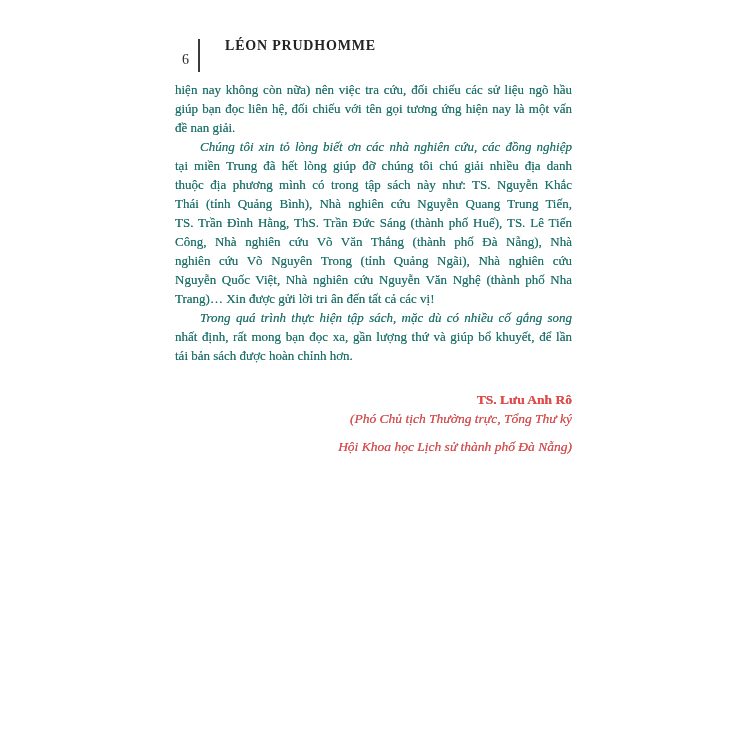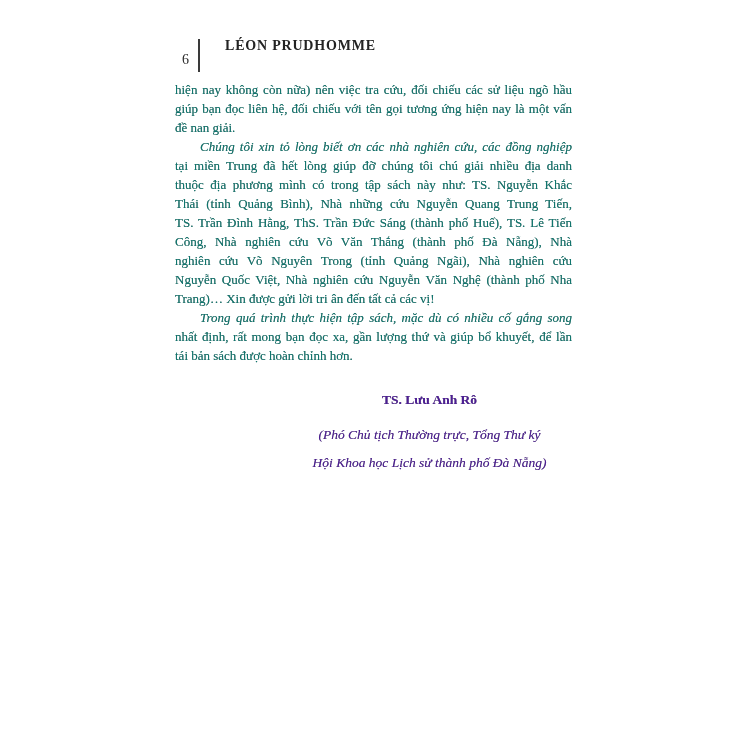--- a/index.html
+++ b/index.html
@@ -82,35 +82,35 @@
   .text-line.first-indented { text-indent: 25px; font-style: italic; }
   .text-line.para-last {
     text-align-last: left;
   }
   
   .signature {
     position: absolute;
     left: 287px;   
     top: 384px;
     width: 285px;
-    text-align: center;
-    color: #4c1d95;
+    text-align: right;
+    color: #ef4444;
     text-shadow: 0 0 0.5px rgba(30,30,30,0.55);
   }
   .signature-name {
     font-weight: bold;
     font-size: 13.5px;
     line-height: 19px;
     margin-top: 6px;
   }
   .signature-role {
     font-style: italic;
     font-size: 13.5px;
     line-height: 19px;
-    margin-top: 16px;
+    margin-top: 0;
   }
 </style>
 </head>
 <body>
 
 <div class="page">
 
   <div class="header">
     <div class="page-number">6</div>
     <div class="header-divider"></div>
@@ -125,21 +125,21 @@
     <div>
       <div class="text-line">hiện nay không còn nữa) nên việc tra cứu, đối chiếu các sử liệu ngõ hầu</div>
       <div class="text-line">giúp bạn đọc liên hệ, đối chiếu với tên gọi tương ứng hiện nay là một vấn</div>
       <div class="text-line para-last">đề nan giải.</div>
     </div>
 
     <div>
       <div class="text-line first-indented">Chúng tôi xin tỏ lòng biết ơn các nhà nghiên cứu, các đồng nghiệp</div>
       <div class="text-line">tại miền Trung đã hết lòng giúp đỡ chúng tôi chú giải nhiều địa danh</div>
       <div class="text-line">thuộc địa phương mình có trong tập sách này như: TS. Nguyễn Khắc</div>
-      <div class="text-line">Thái (tỉnh Quảng Bình), Nhà những cứu Nguyễn Quang Trung Tiến,</div>
+      <div class="text-line">Thái (tỉnh Quảng Bình), Nhà nghiên cứu Nguyễn Quang Trung Tiến,</div>
       <div class="text-line">TS. Trần Đình Hằng, ThS. Trần Đức Sáng (thành phố Huế), TS. Lê Tiến</div>
       <div class="text-line">Công, Nhà nghiên cứu Võ Văn Thắng (thành phố Đà Nẵng), Nhà</div>
       <div class="text-line">nghiên cứu Võ Nguyên Trong (tỉnh Quảng Ngãi), Nhà nghiên cứu</div>
       <div class="text-line">Nguyễn Quốc Việt, Nhà nghiên cứu Nguyễn Văn Nghệ (thành phố Nha</div>
       <div class="text-line para-last">Trang)… Xin được gửi lời tri ân đến tất cả các vị!</div>
     </div>
 
     <div>
       <div class="text-line first-indented">Trong quá trình thực hiện tập sách, mặc dù có nhiều cố gắng song</div>
       <div class="text-line">nhất định, rất mong bạn đọc xa, gần lượng thứ và giúp bổ khuyết, để lần</div>

